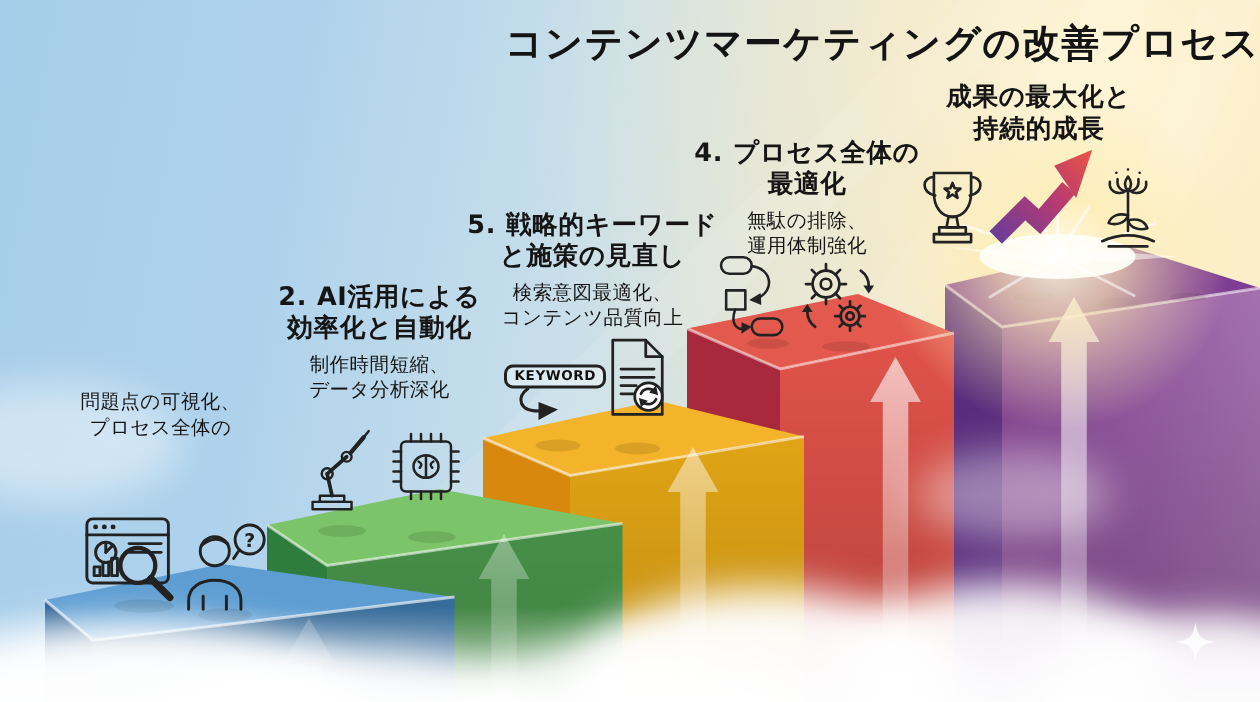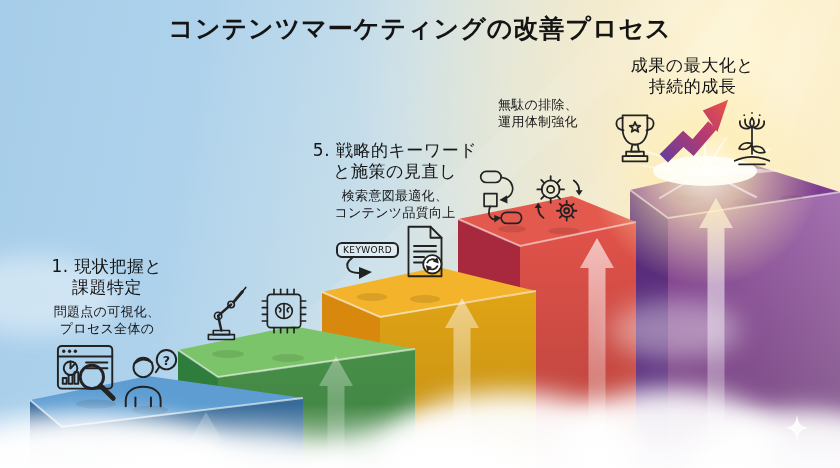--- a/index.html
+++ b/index.html
@@ -7,32 +7,32 @@
     position:relative;width:840px;height:468px;overflow:hidden;
     font-family:"DejaVu Sans","Liberation Sans",sans-serif;
     background:
       radial-gradient(circle at 88% 10%, rgba(255,246,215,.95) 0%, rgba(255,240,200,.55) 16%, rgba(255,240,200,0) 46%),
       linear-gradient(100deg,#a6cde9 0%,#aed2ec 22%,#c9dfea 45%,#e9e6d2 68%,#f6ecc9 88%,#f8eecb 100%);
   }
   .scene{position:absolute;left:0;top:0;}
   .cloud{position:absolute;border-radius:50%;background:#fff;filter:blur(13px);}
   .haze{position:absolute;left:0;right:0;bottom:0;height:64px;
         background:linear-gradient(rgba(255,255,255,0),rgba(255,255,255,.8));}
-  .main-title{position:absolute;left:0;right:0;top:12px;margin:0;text-align:center;
+  .main-title{position:absolute;left:0;right:0;top:12px;margin:0;text-align:right;
     font-size:25px;font-weight:bold;color:#141414;letter-spacing:1px;white-space:pre-line;}
   .step-label{position:absolute;text-align:center;color:#151515;}
-  .step-title{font-size:17px;font-weight:normal;line-height:1.26;white-space:pre-line;letter-spacing:.5px;}
+  .step-title{font-size:17px;font-weight:bold;line-height:1.26;white-space:pre-line;letter-spacing:.5px;}
   .step-sub{font-size:13px;font-weight:normal;line-height:1.3;white-space:pre-line;margin-top:5px;letter-spacing:.3px;}
   .icon{position:absolute;}
   .li{stroke:#222;stroke-width:2;fill:none;stroke-linecap:round;stroke-linejoin:round;}
   .li3{stroke:#222;stroke-width:3;fill:none;stroke-linecap:round;stroke-linejoin:round;}
   .fi{fill:#222;stroke:none;}
   .qt{font-family:"DejaVu Sans",sans-serif;font-size:13px;font-weight:bold;fill:#222;text-anchor:middle;}
   .keyword-pill{display:inline-block;border:2.5px solid #222;border-radius:6px;padding:1px 5px;
-    font-size:9px;font-weight:normal;letter-spacing:.4px;color:#111;background:rgba(255,255,255,.35);}
+    font-size:9px;font-weight:bold;letter-spacing:.4px;color:#111;background:rgba(255,255,255,.35);}
 </style>
 </head>
 <body>
 
 <div class="stage">
 
   <svg class="scene" width="840" height="468" viewBox="0 0 840 468">
     <defs>
       <linearGradient id="shade" x1="0" y1="180" x2="0" y2="468" gradientUnits="userSpaceOnUse">
         <stop offset="0" stop-color="#000" stop-opacity="0"></stop>
@@ -151,32 +151,38 @@
   <div class="cloud" style="left:380px;top:392px;width:260px;height:130px;opacity:.95;"></div>
   <div class="cloud" style="left:560px;top:388px;width:220px;height:120px;opacity:.92;"></div>
   <div class="cloud" style="left:690px;top:410px;width:220px;height:120px;opacity:.9;"></div>
   <div class="cloud" style="left:-50px;top:255px;width:170px;height:80px;opacity:.45;"></div>
   <div class="cloud" style="left:610px;top:300px;width:130px;height:60px;opacity:.4;"></div>
   <div class="haze"></div>
 
   <h1 class="main-title">コンテンツマーケティングの改善プロセス</h1>
 
   <div class="step-label" style="left:12px;top:256px;width:190px;">
-    <div class="step-title">1. 現状把握と
-課題特定</div>
     <div class="step-sub">問題点の可視化、
 プロセス全体の</div>
+  </div>
+  <div class="step-label" style="left:158px;top:188px;width:190px;">
+    <div class="step-title">2. AI活用による
+効率化と自動化</div>
+    <div class="step-sub">制作時間短縮、
+データ分析深化</div>
   </div>
   <div class="step-label" style="left:290px;top:140px;width:210px;">
     <div class="step-title">5. 戦略的キーワード
 と施策の見直し</div>
     <div class="step-sub">検索意図最適化、
 コンテンツ品質向上</div>
   </div>
   <div class="step-label" style="left:443px;top:92px;width:190px;">
+    <div class="step-title">4. プロセス全体の
+最適化</div>
     <div class="step-sub">無駄の排除、
 運用体制強化</div>
   </div>
   <div class="step-label" style="left:595px;top:55px;width:195px;">
     <div class="step-title">成果の最大化と
 持続的成長</div>
   </div>
 
   <svg class="icon" style="left:55px;top:342px;" width="66" height="68" viewBox="0 0 68 70">
     <rect class="li" x="3" y="4" width="56" height="44" rx="4"></rect>

